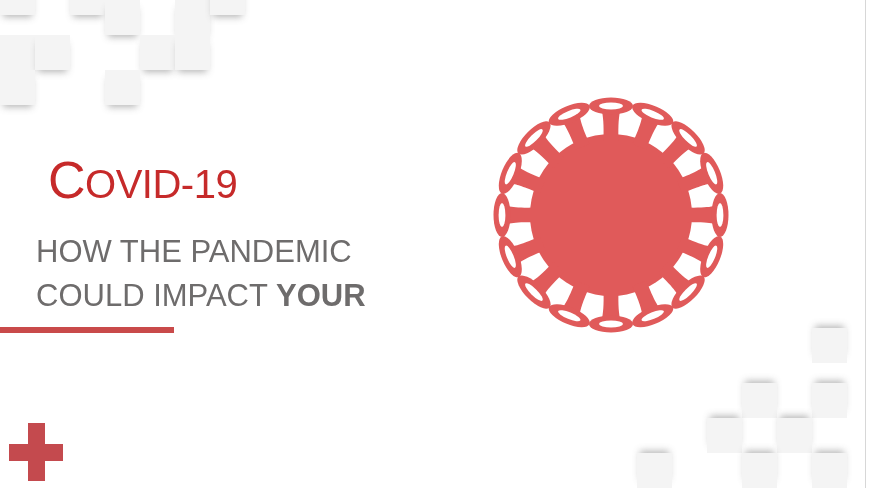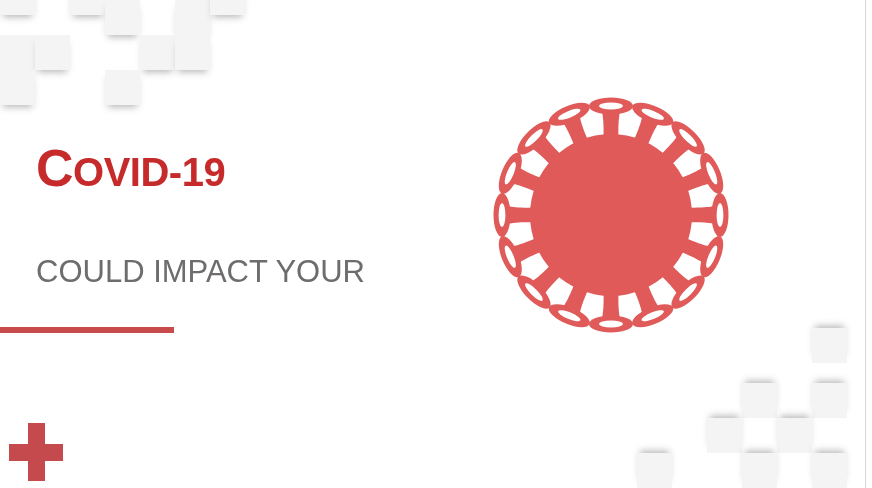--- a/index.html
+++ b/index.html
@@ -50,42 +50,42 @@
   }
 
   
   .text-block {
     position: absolute;
     left: 36px;
     top: 142px;
     width: 420px;
   }
   .title {
-    margin: 0;
+    margin: 12px;
     font-size: 40px;
-    font-weight: bold;
+    font-weight: normal;
     line-height: 1.0;
     letter-spacing: -0.5px;
     color: #c62a2a;
     white-space: nowrap;
   }
   .title .cap {
     font-size: 52px;
   }
   .subtitle {
     margin: 0;
     padding-top: 12px;
     font-size: 31px;
     line-height: 1.42;
     color: #6e6c6c;
     font-weight: normal;
     letter-spacing: 0px;
   }
   .subtitle .em {
-    font-weight: normal;
+    font-weight: bold;
   }
   .rule {
     position: absolute;
     left: 0;
     top: 327px;
     width: 174px;
     height: 6px;
     background: #c94a4a;
   }
 
@@ -238,21 +238,21 @@
           <path d="M -7.5 -74 C -7 -92 -8 -98 -9 -104 L 9 -104 C 8 -98 7 -92 7.5 -74 Z"></path>
           <ellipse cx="0" cy="-109" rx="22" ry="8.5"></ellipse>
           <ellipse cx="0" cy="-109" rx="12" ry="3.4" fill="#ffffff"></ellipse>
         </g>
       </g>
     </g>
   </svg>
 
   <div class="text-block">
     <h1 class="title"><span class="cap">C</span><span>OVID-19</span></h1>
-    <p class="subtitle"><br><span>COULD IMPACT </span><span class="em">YOUR</span><br></p>
+    <p class="subtitle"><span>HOW THE PANDEMIC</span><br><span>COULD IMPACT </span><span class="em">YOUR</span><br></p>
   </div>
 
   <div class="rule"></div>
 
   <div class="plus">
     <div class="bar-v"></div>
     <div class="bar-h"></div>
   </div>
 
 </div>

